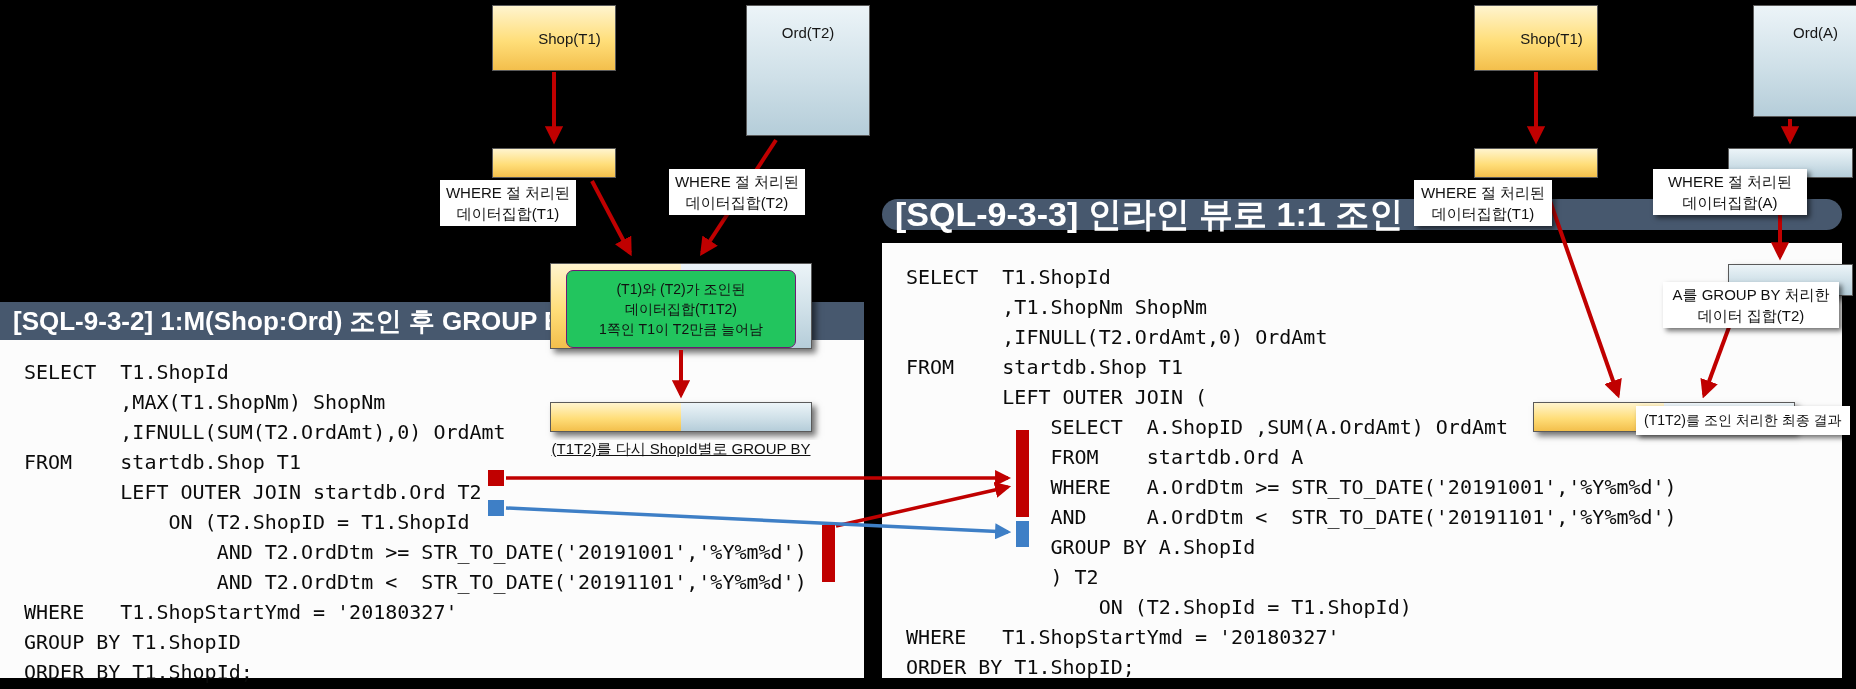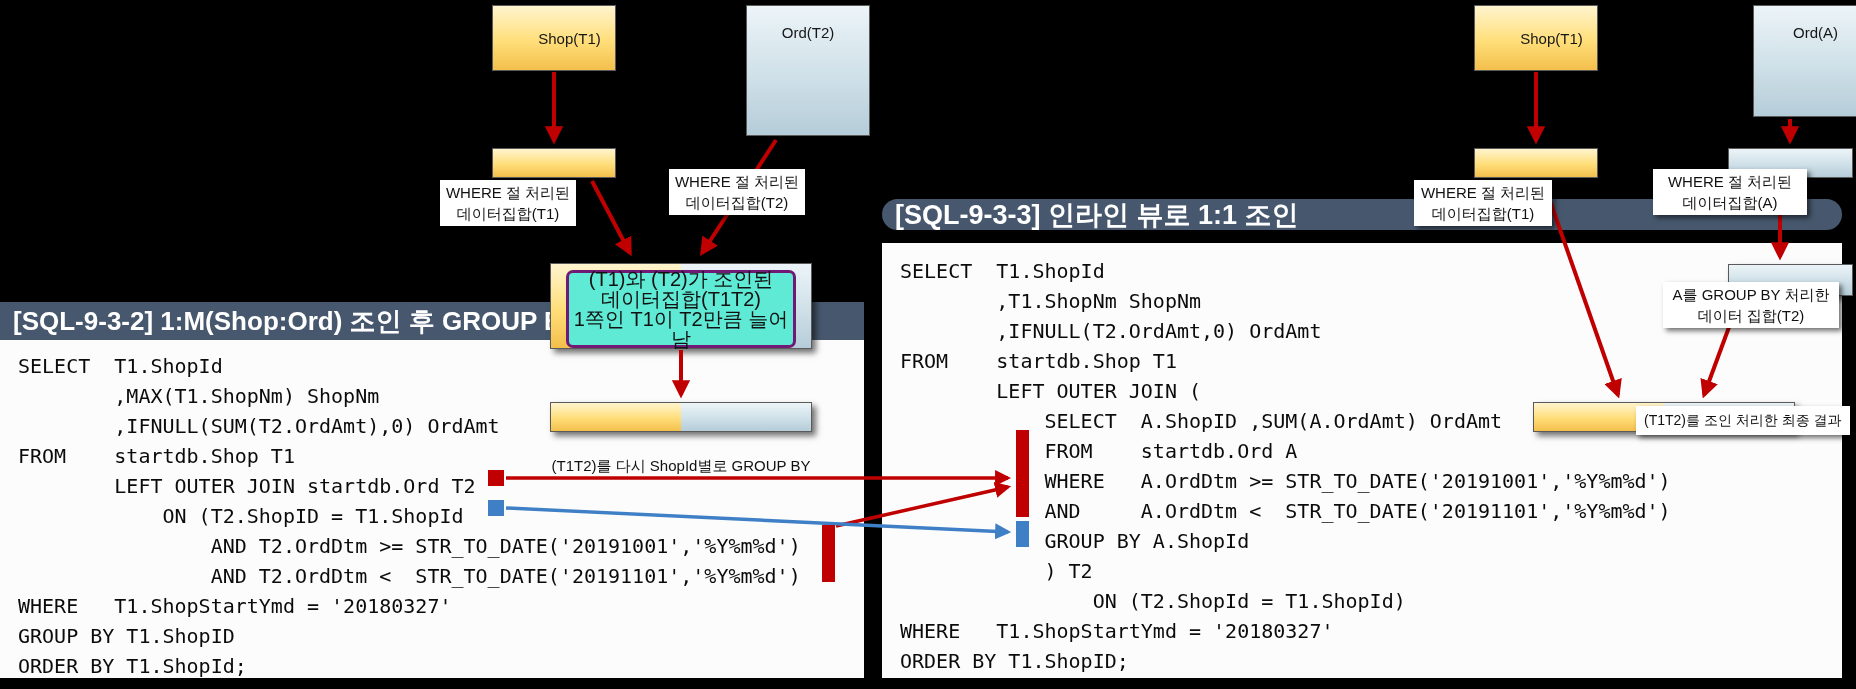--- a/index.html
+++ b/index.html
@@ -3,21 +3,21 @@
 <meta charset="utf-8">
 <style>
   html,body{margin:0;padding:0;background:#000;}
   .stage{position:relative;width:1856px;height:689px;background:#000;overflow:hidden;
          font-family:"Liberation Sans","DejaVu Sans",sans-serif;}
 
   
   .panel-header{position:absolute;background:#47586E;color:#fff;display:flex;align-items:center;
                 font-weight:bold;z-index:1;box-sizing:border-box;padding:0 13px;}
   .panel-body{position:absolute;background:#FCFCFC;z-index:1;box-sizing:border-box;}
-  .code{margin:8px;font-family:"DejaVu Sans Mono","Liberation Mono",monospace;
+  .code{margin:14px;font-family:"DejaVu Sans Mono","Liberation Mono",monospace;
         font-size:20px;line-height:30px;color:#0b0b0b;white-space:pre;}
 
   
   .dbox{position:absolute;z-index:2;border:1px solid #5a5a5a;box-sizing:border-box;
         box-shadow:4px 4px 6px rgba(0,0,0,.55);display:flex;justify-content:center;
         font-size:15px;color:#161616;}
   .dbox.center{align-items:center;}
   .dbox.top{align-items:flex-start;padding-top:18px;}
   .yellow{background:linear-gradient(180deg,#FFF4CE 0%,#FFDE79 55%,#F3BF4C 100%);padding-left:31px;}
   .blue{background:linear-gradient(180deg,#ECF4F8 0%,#CFE0E8 55%,#B5CDD9 100%);}
@@ -26,22 +26,22 @@
   .split>div{flex:1;}
   .half-y{background:linear-gradient(180deg,#FFF4CE 0%,#FFDE79 55%,#F3BF4C 100%);}
   .half-b{background:linear-gradient(180deg,#ECF4F8 0%,#CFE0E8 55%,#B5CDD9 100%);}
 
   
   .wlabel{position:absolute;z-index:4;background:#fff;color:#111;text-align:center;
           font-size:15px;line-height:21px;white-space:pre-line;padding:2px 4px;
           box-shadow:3px 3px 5px rgba(0,0,0,.55);}
   .caption{position:absolute;z-index:4;background:#FCFCFC;color:#111;text-align:center;
            font-size:15px;}
-  .callout{position:absolute;z-index:4;background:#5eead4;border:3px solid #701a75;border-radius:7px;
-           color:#111;text-align:center;font-size:20px;line-height:20px;white-space:pre-line;
+  .callout{position:absolute;z-index:4;background:#22c55e;border:1px solid #701a75;border-radius:7px;
+           color:#111;text-align:center;font-size:14px;line-height:20px;white-space:pre-line;
            display:flex;align-items:center;justify-content:center;box-sizing:border-box;}
 
   .overlay{position:absolute;left:0;top:0;z-index:3;pointer-events:none;}
 </style>
 </head>
 <body>
 
 <div class="stage">
 
   <header class="panel-header" style="left:0;top:302px;width:864px;height:38px;font-size:26px;">[SQL-9-3-2] 1:M(Shop:Ord) 조인 후 GROUP BY</header>
@@ -52,21 +52,21 @@
 FROM    startdb.Shop T1
         LEFT OUTER JOIN startdb.Ord T2
             ON (T2.ShopID = T1.ShopId
                 AND T2.OrdDtm &gt;= STR_TO_DATE('20191001','%Y%m%d')
                 AND T2.OrdDtm &lt;  STR_TO_DATE('20191101','%Y%m%d')
 WHERE   T1.ShopStartYmd = '20180327'
 GROUP BY T1.ShopID
 ORDER BY T1.ShopId;</pre>
   </div>
 
-  <header class="panel-header" style="left:882px;top:199px;width:960px;height:31px;font-size:27px;border-radius:19px;">[SQL-9-3-3] 인라인 뷰로 1:1 조인</header>
+  <header class="panel-header" style="left:882px;top:199px;width:960px;height:31px;font-size:34px;border-radius:19px;">[SQL-9-3-3] 인라인 뷰로 1:1 조인</header>
   <div class="panel-body" style="left:882px;top:243px;width:960px;height:435px;">
     <pre class="code" style="padding:5px 0 0 10px;">SELECT  T1.ShopId
         ,T1.ShopNm ShopNm
         ,IFNULL(T2.OrdAmt,0) OrdAmt
 FROM    startdb.Shop T1
         LEFT OUTER JOIN (
             SELECT  A.ShopID ,SUM(A.OrdAmt) OrdAmt
             FROM    startdb.Ord A
             WHERE   A.OrdDtm &gt;= STR_TO_DATE('20191001','%Y%m%d')
             AND     A.OrdDtm &lt;  STR_TO_DATE('20191101','%Y%m%d')
@@ -147,21 +147,21 @@
     </g>
   </svg>
 
   <div class="wlabel" style="left:440px;top:180px;width:128px;">WHERE 절 처리된
 데이터집합(T1)</div>
   <div class="wlabel" style="left:669px;top:169px;width:128px;">WHERE 절 처리된
 데이터집합(T2)</div>
   <div class="callout" style="left:566px;top:270px;width:230px;height:78px;">(T1)와 (T2)가 조인된
 데이터집합(T1T2)
 1쪽인 T1이 T2만큼 늘어남</div>
-  <div class="caption" style="left:541px;top:457px;width:280px;">(T1T2)를 다시 ShopId별로 GROUP BY</div>
+  <div class="caption" style="left:541px;top:440px;width:280px;text-decoration:underline;">(T1T2)를 다시 ShopId별로 GROUP BY</div>
 
   <div class="wlabel" style="left:1414px;top:180px;width:130px;">WHERE 절 처리된
 데이터집합(T1)</div>
   <div class="wlabel" style="left:1653px;top:169px;width:146px;">WHERE 절 처리된
 데이터집합(A)</div>
   <div class="wlabel" style="left:1663px;top:270px;width:168px;margin-top:12px;">A를 GROUP BY 처리한
 데이터 집합(T2)</div>
   <div class="wlabel" style="left:1636px;top:406px;white-space:nowrap;font-size:14px;padding:4px 8px;">(T1T2)를 조인 처리한 최종 결과</div>
 
 </div>

